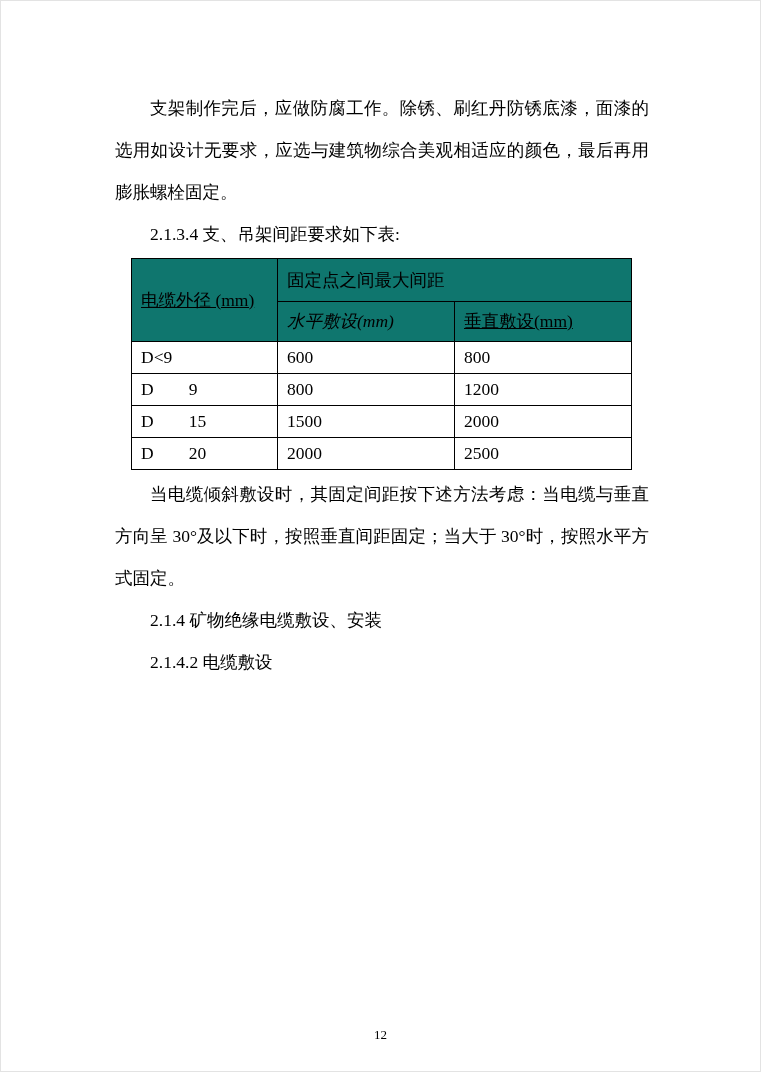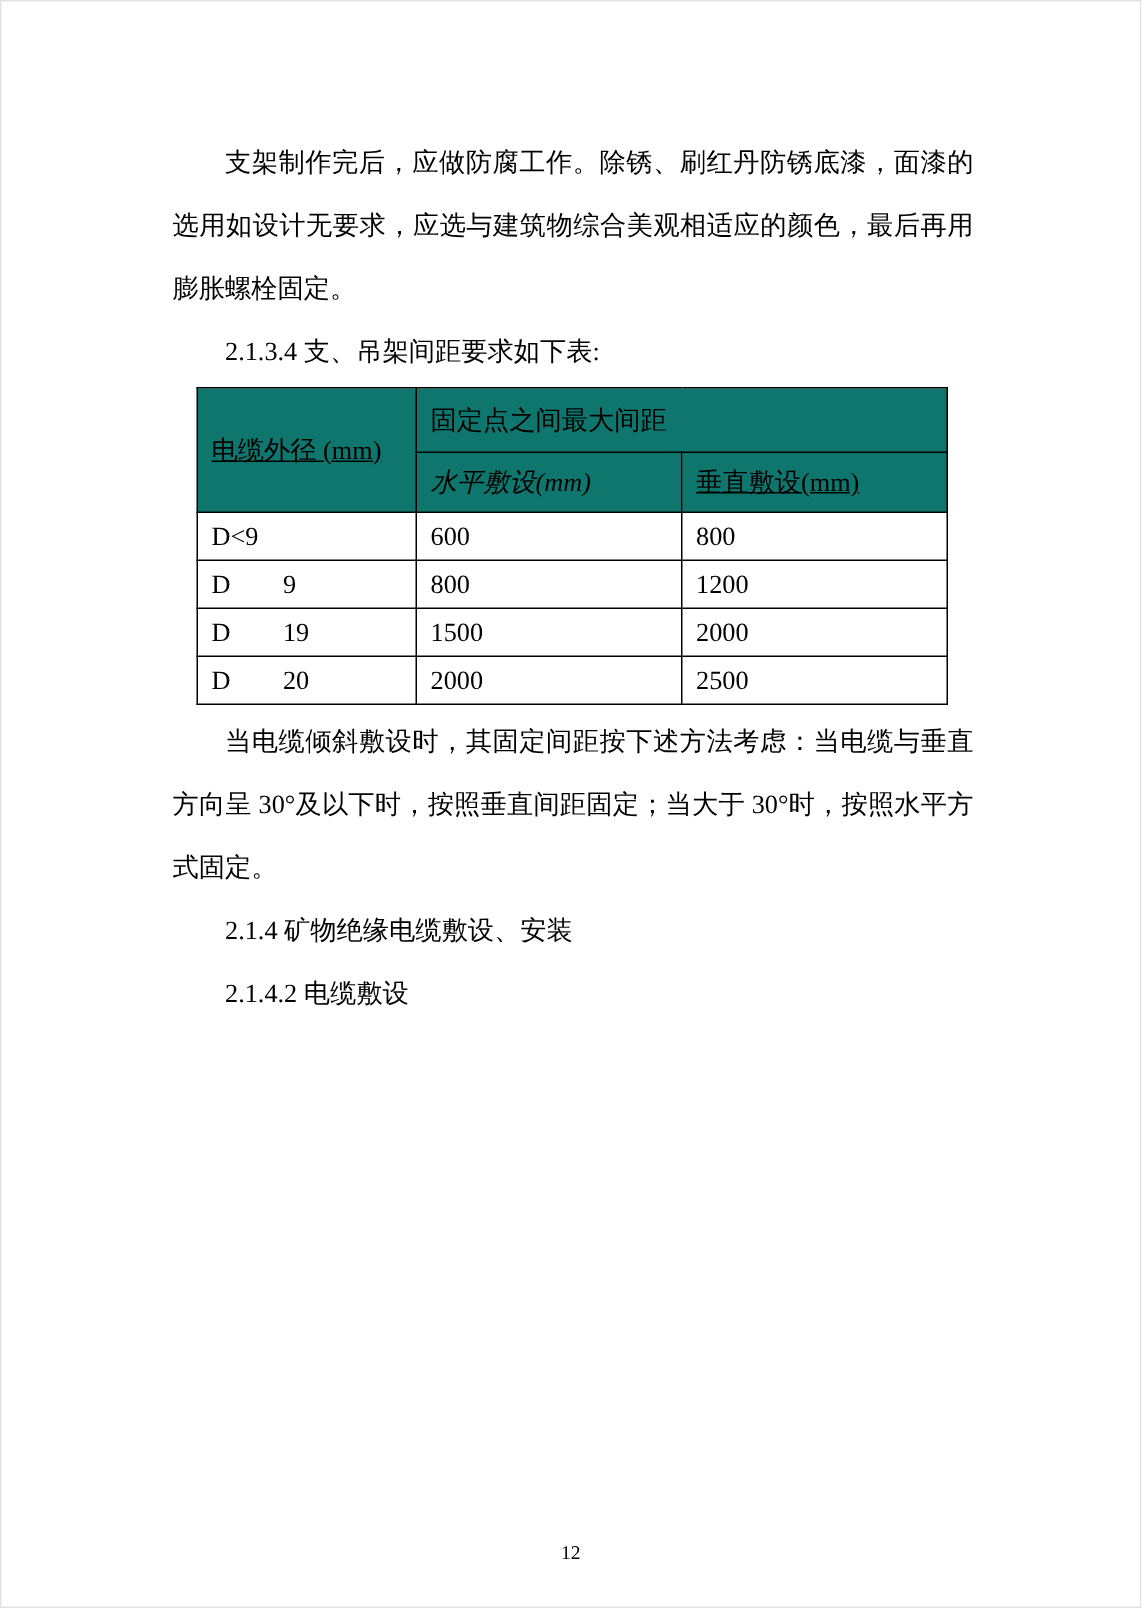--- a/index.html
+++ b/index.html
@@ -85,21 +85,21 @@
           <td>D&lt;9</td>
           <td>600</td>
           <td>800</td>
         </tr>
         <tr class="data-row">
           <td>D　　9</td>
           <td>800</td>
           <td>1200</td>
         </tr>
         <tr class="data-row">
-          <td>D　　19</td>
+          <td>D　　15</td>
           <td>1500</td>
           <td>2000</td>
         </tr>
         <tr class="data-row">
           <td>D　　20</td>
           <td>2000</td>
           <td>2500</td>
         </tr>
       </tbody>
     </table>

